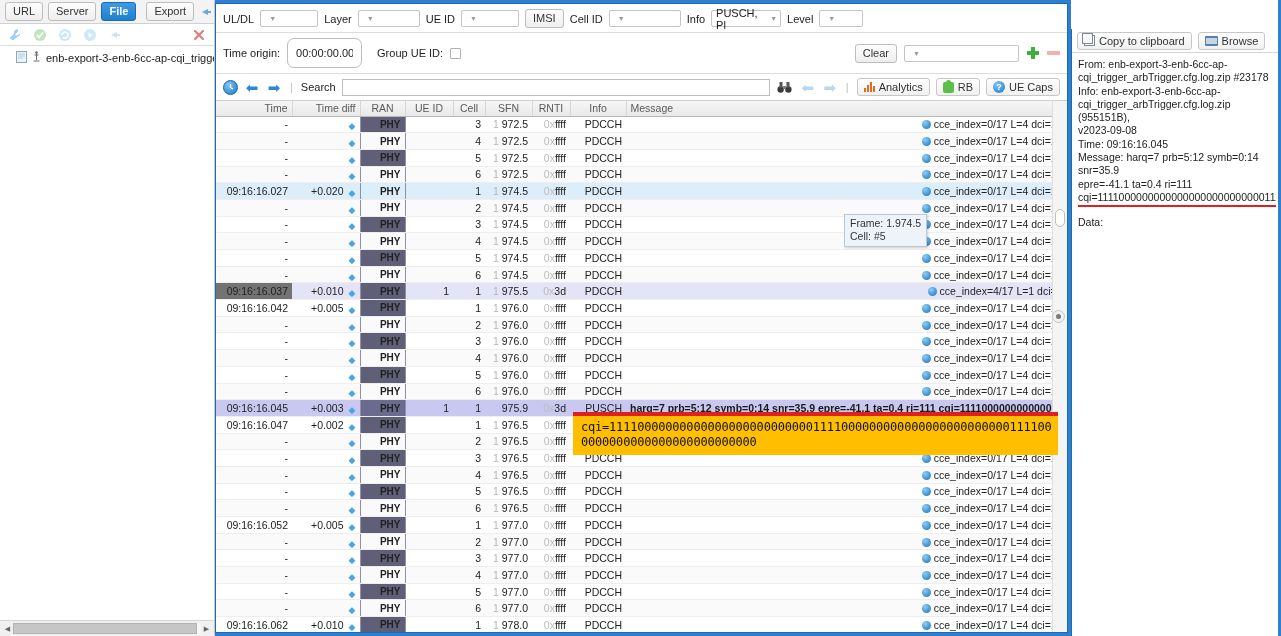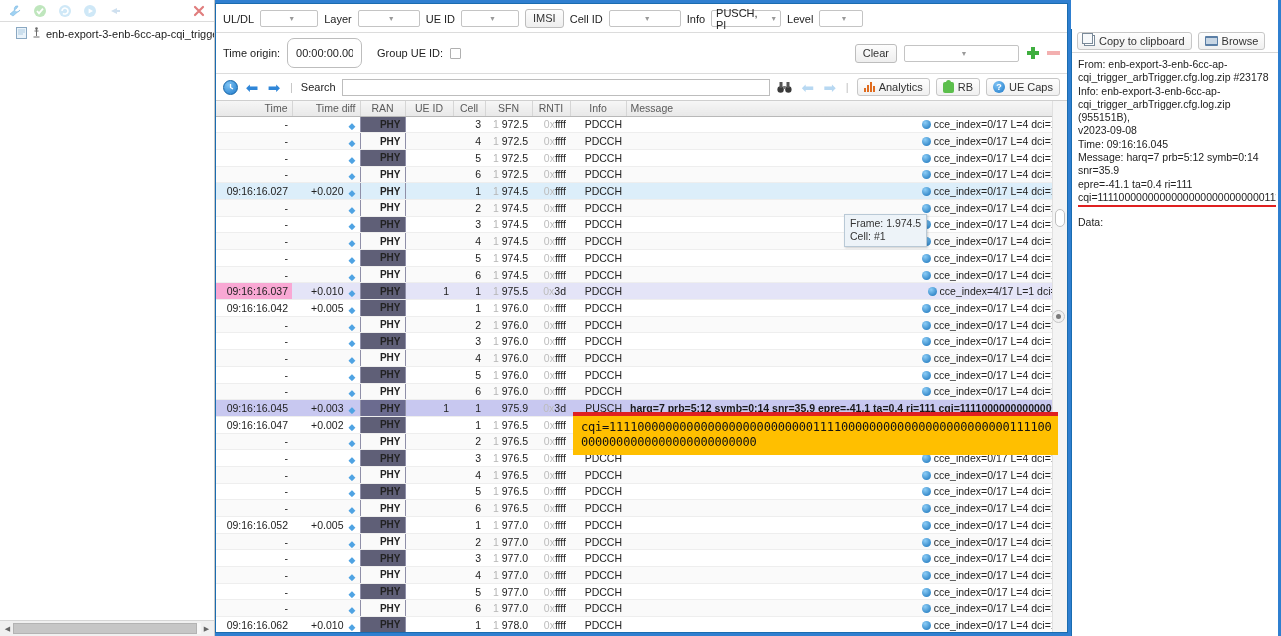--- a/index.html
+++ b/index.html
@@ -168,21 +168,21 @@
     font-size: 11px;
     background: #ffffff;
   }
   .flabel { color: #222; white-space: nowrap; }
   .sel {
     border: 1px solid #c4c4c4;
     background: #ffffff;
     border-radius: 2px;
     height: 17px;
     display: inline-flex; align-items: center;
-    justify-content: center;
+    justify-content: flex-start;
     padding: 0 3px 0 4px;
     font-size: 11px;
     cursor: pointer;
     color: #222;
   }
   .sel .arrow { color: #9a9a9a; font-size: 7px; margin-left: 4px; }
   .sel.w55 { width: 58px; }
   .sel.w72 { width: 72px; }
   .sel.w62 { width: 62px; }
   .sel.w70 { width: 70px; }
@@ -481,20 +481,33 @@
     width: 3px; height: 636px; background: #2f7fd0;
   }
 </style>
 </head>
 <body>
 
 <div class="app">
 
   <div class="left-panel">
 
+    <div class="lp-tabs">
+      <span class="btn">URL</span>
+      <span class="btn">Server</span>
+      <span class="btn active">File</span>
+      <span class="spacer"></span>
+      <span class="btn">Export</span>
+      <span class="icon-btn">
+        <svg width="14" height="14" viewBox="0 0 14 14">
+            <path d="M3 7 L9 4 L9 10 Z" fill="#6aa8dc"></path>
+            <rect x="9" y="6" width="3" height="2" fill="#6aa8dc"></rect>
+          </svg>
+      </span>
+    </div>
 
     <div class="lp-toolbar">
       <span class="icon-btn">
         <svg width="14" height="14" viewBox="0 0 14 14">
             <path d="M10 2 a3 3 0 1 0 2 4 L5 12 L2 10 L9 4 Z" fill="#9fd2f3" stroke="#7fb9e0" stroke-width=".6"></path>
           </svg>
       </span>
       <span class="icon-btn">
         <svg width="14" height="14" viewBox="0 0 14 14">
             <circle cx="7" cy="7" r="6" fill="#bfe6bd"></circle>
@@ -786,21 +799,21 @@
                 <td><span class="tdiff-ico">◆</span></td>
                 <td class="ran">PHY</td>
                 <td></td>
                 <td>6</td>
                 <td class="sfn"><span class="pfx">1</span> 974.5</td>
                 <td class="rnti"><span class="pfx">0x</span>ffff</td>
                 <td>PDCCH</td>
                 <td class="msg"><span class="info-dot"></span>cce_index=0/17 L=4 dci=1a</td>
               </tr>
               <tr class="sel-purple-light" style="background: rgb(228, 228, 247);">
-                <td style="background: #f9a8d4;">09:16:16.037</td>
+                <td style="background: #737373;">09:16:16.037</td>
                 <td style="background: rgb(228, 228, 247); margin-top: 40px;">+0.010<span class="tdiff-ico">◆</span></td>
                 <td class="ran">PHY</td>
                 <td style="background: rgb(228, 228, 247);">1</td>
                 <td style="background: rgb(228, 228, 247);">1</td>
                 <td class="sfn" style="background: rgb(228, 228, 247);"><span class="pfx">1</span> 975.5</td>
                 <td class="rnti" style="background: rgb(228, 228, 247);"><span class="pfx">0x</span>3d</td>
                 <td style="background: rgb(228, 228, 247);">PDCCH</td>
                 <td class="msg" style="background: rgb(228, 228, 247);"><span class="info-dot"></span>cce_index=4/17 L=1 dci=0</td>
               </tr>
               <tr class="">
@@ -1021,21 +1034,21 @@
                 <td class="sfn"><span class="pfx">1</span> 978.0</td>
                 <td class="rnti"><span class="pfx">0x</span>ffff</td>
                 <td>PDCCH</td>
                 <td class="msg"><span class="info-dot"></span>cce_index=0/17 L=4 dci=1a</td>
               </tr>
             </tbody>
         </table>
 
         <div class="frame-tip">
           <div>Frame: 1.974.5</div>
-          <div>Cell: #1</div>
+          <div>Cell: #5</div>
         </div>
 
         <div class="red-underline"></div>
         <div class="cqi-pop">cqi=1111000000000000000000000000011110000000000000000000000001111000000000000000000000000000</div>
 
         <div class="tbl-vscroll">
           <div class="tbl-vthumb"></div>
         </div>
         <div class="grip"></div>
       </div>

